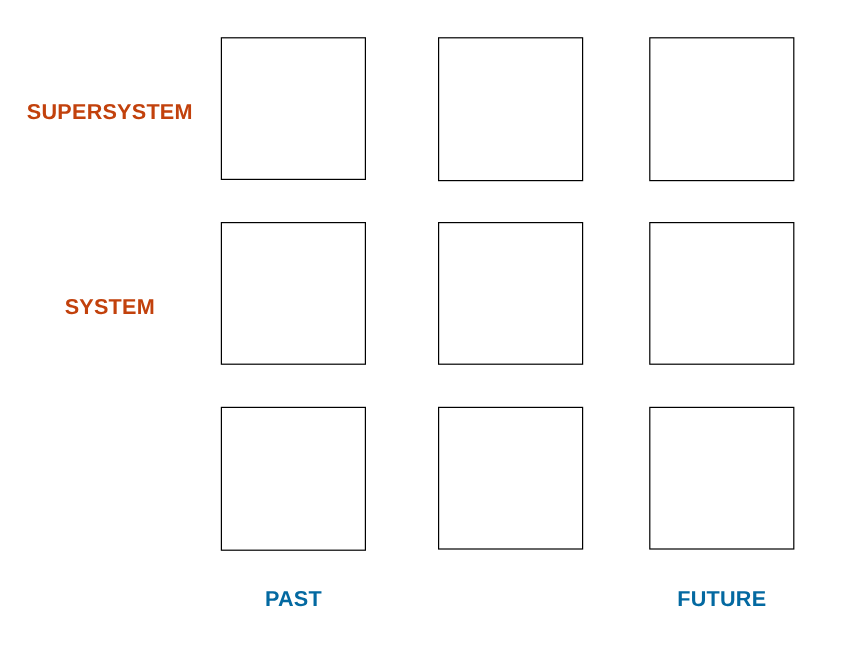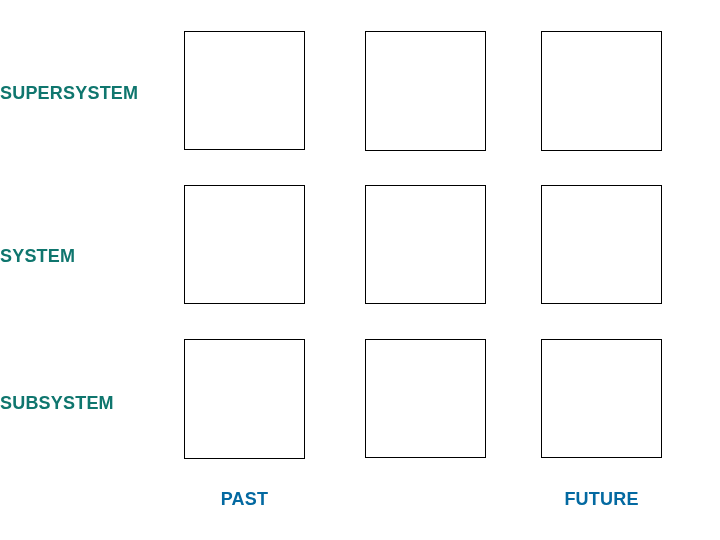--- a/index.html
+++ b/index.html
@@ -19,25 +19,25 @@
     width: 720px;
     height: 540px;
     background: #ffffff;
   }
 
   
   .row-label {
     position: absolute;
     left: 0;
     width: 183px;
-    text-align: left;
+    text-align: center;
     font-family: "Liberation Sans", sans-serif;
     font-size: 18px;
     font-weight: bold;
-    color: #0f766e;
+    color: #c2410c;
     letter-spacing: 0.2px;
     line-height: 20px;
     white-space: nowrap;
   }
 
   
   .col-label {
     position: absolute;
     top: 489px;
     text-align: center;
@@ -60,21 +60,20 @@
 </style>
 </head>
 <body>
 
 <div id="diagram">
 
   <div class="row-label" style="top: 83px;">SUPERSYSTEM</div>
 
   <div class="row-label" style="top: 246px;">SYSTEM</div>
 
-  <div class="row-label" style="top: 393px;">SUBSYSTEM</div>
 
   <div class="cell" style="left: 184px; top: 31px; width: 121px; height: 119px;"></div>
 
   <div class="cell" style="left: 365px; top: 31px; width: 121px; height: 120px;"></div>
 
   <div class="cell" style="left: 541px; top: 31px; width: 121px; height: 120px;"></div>
 
   <div class="cell" style="left: 184px; top: 185px; width: 121px; height: 119px;"></div>
 
   <div class="cell" style="left: 365px; top: 185px; width: 121px; height: 119px;"></div>

